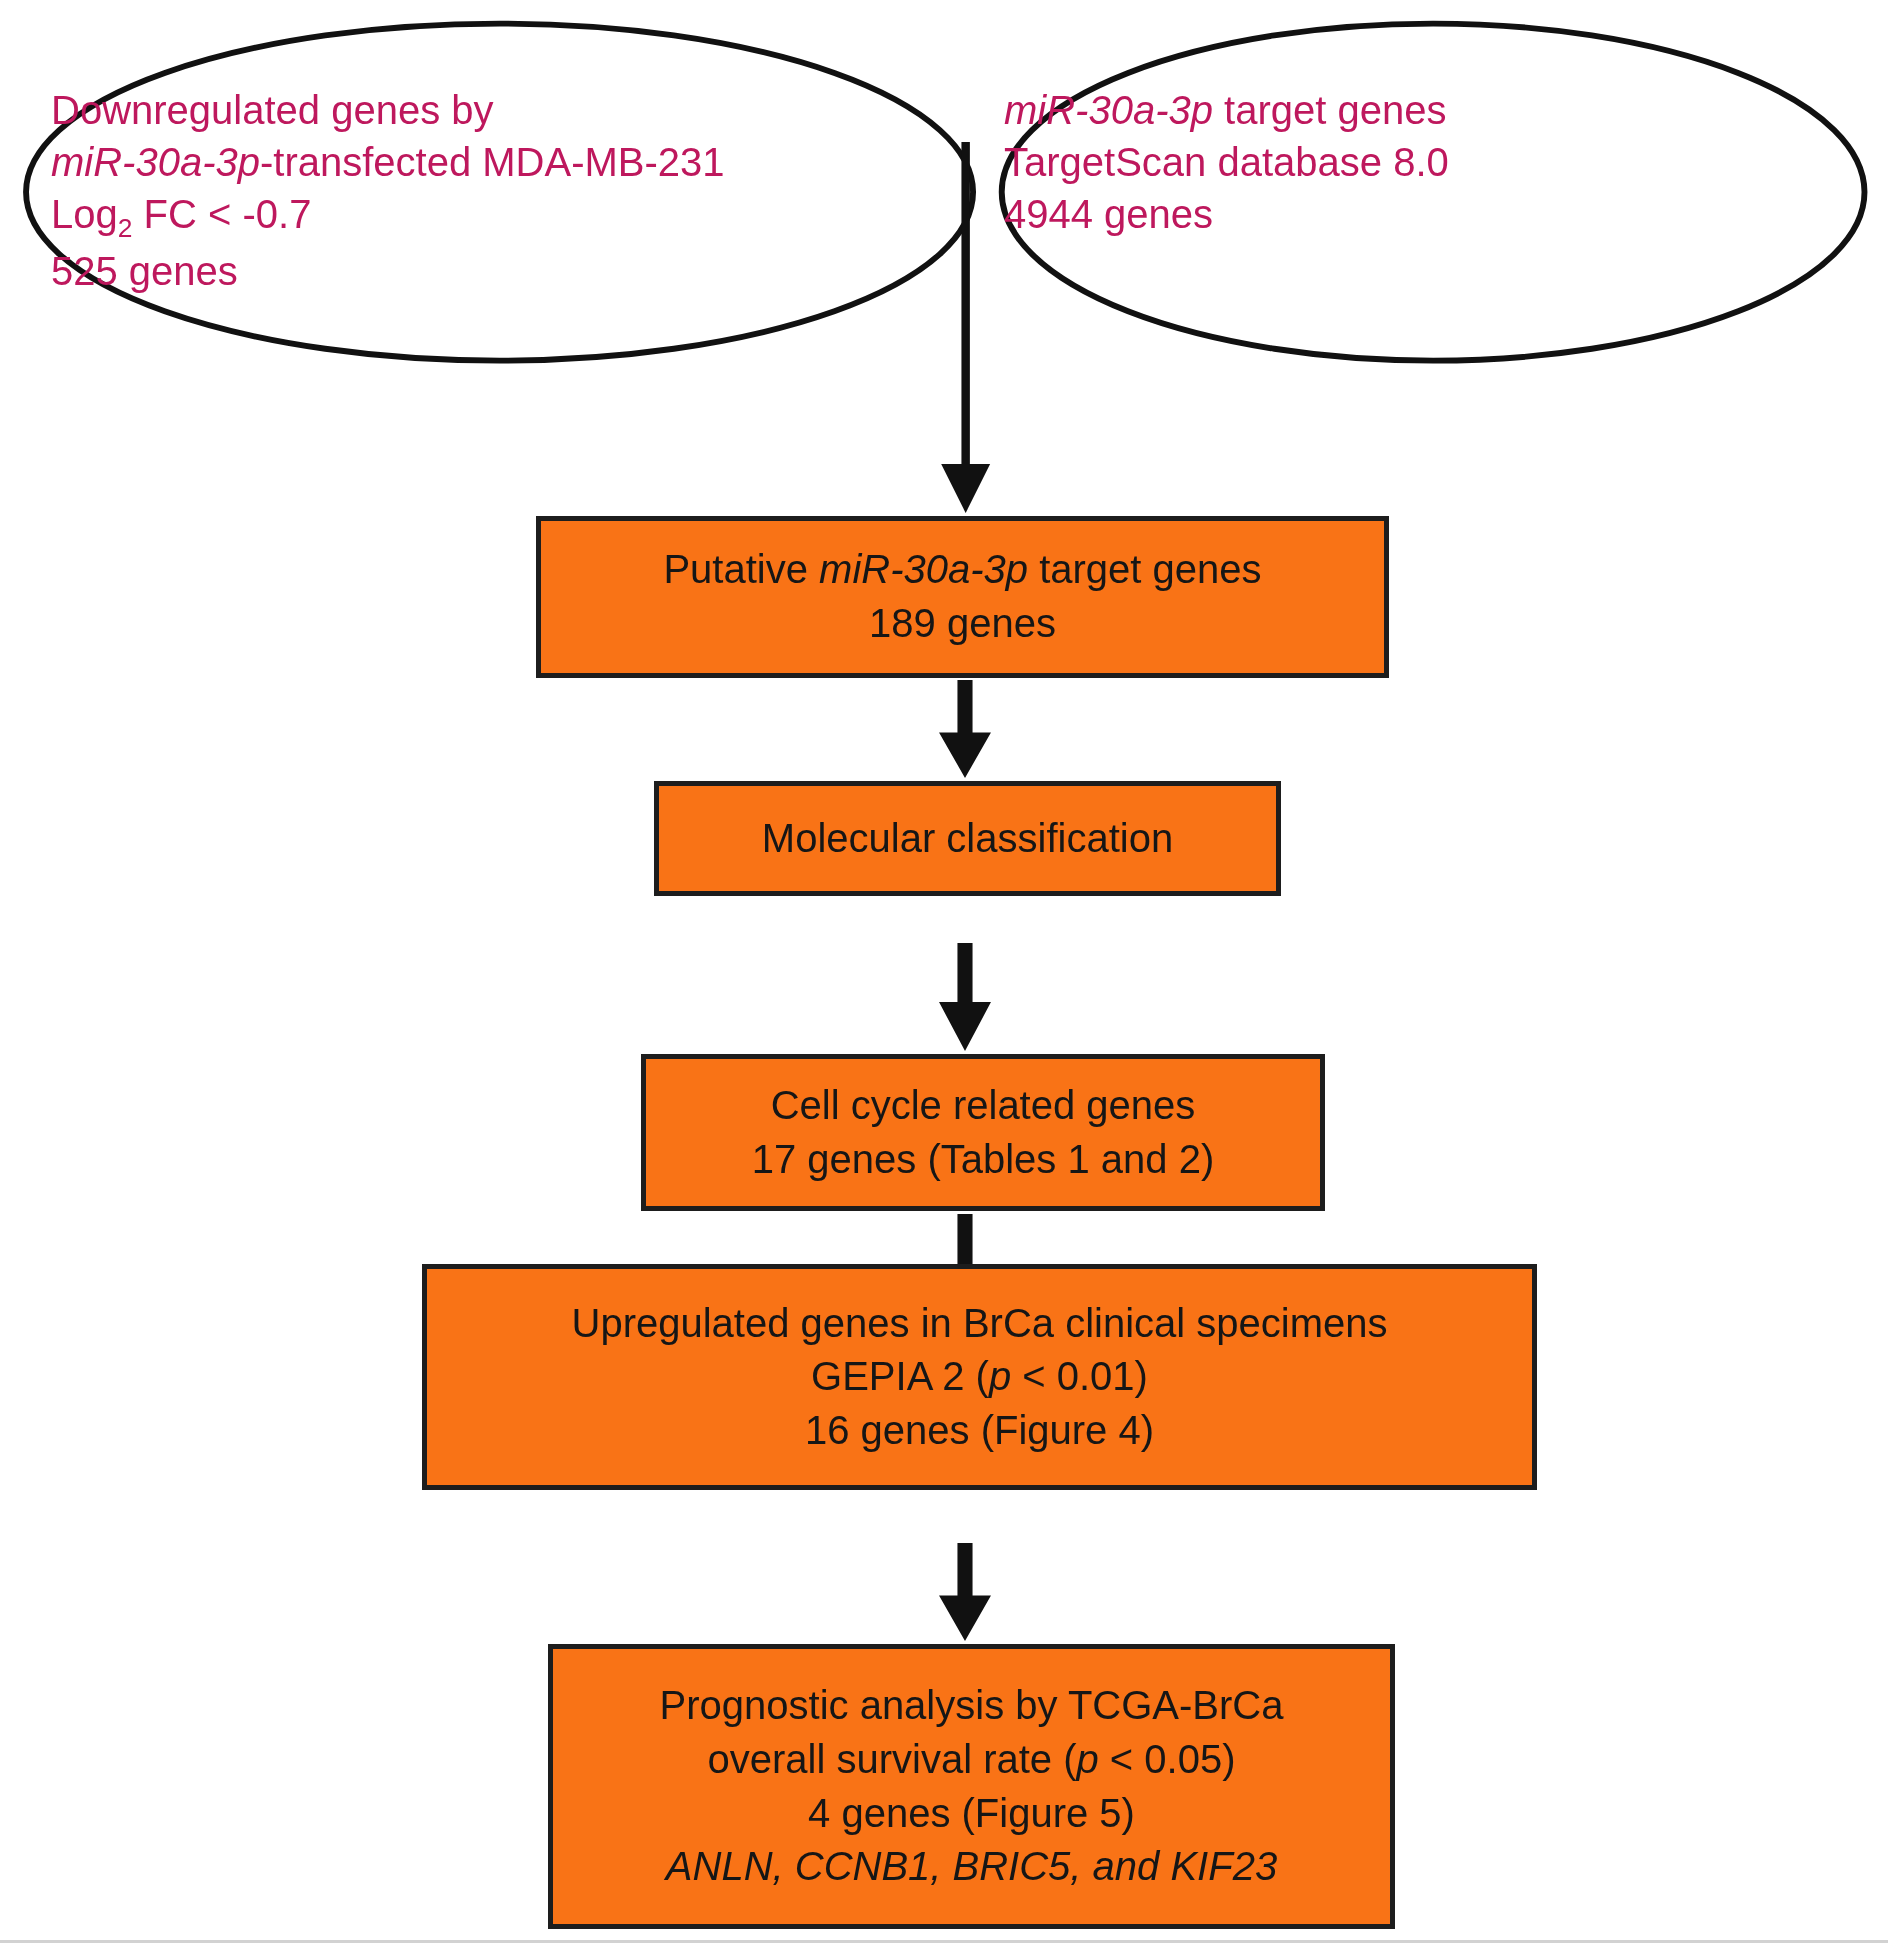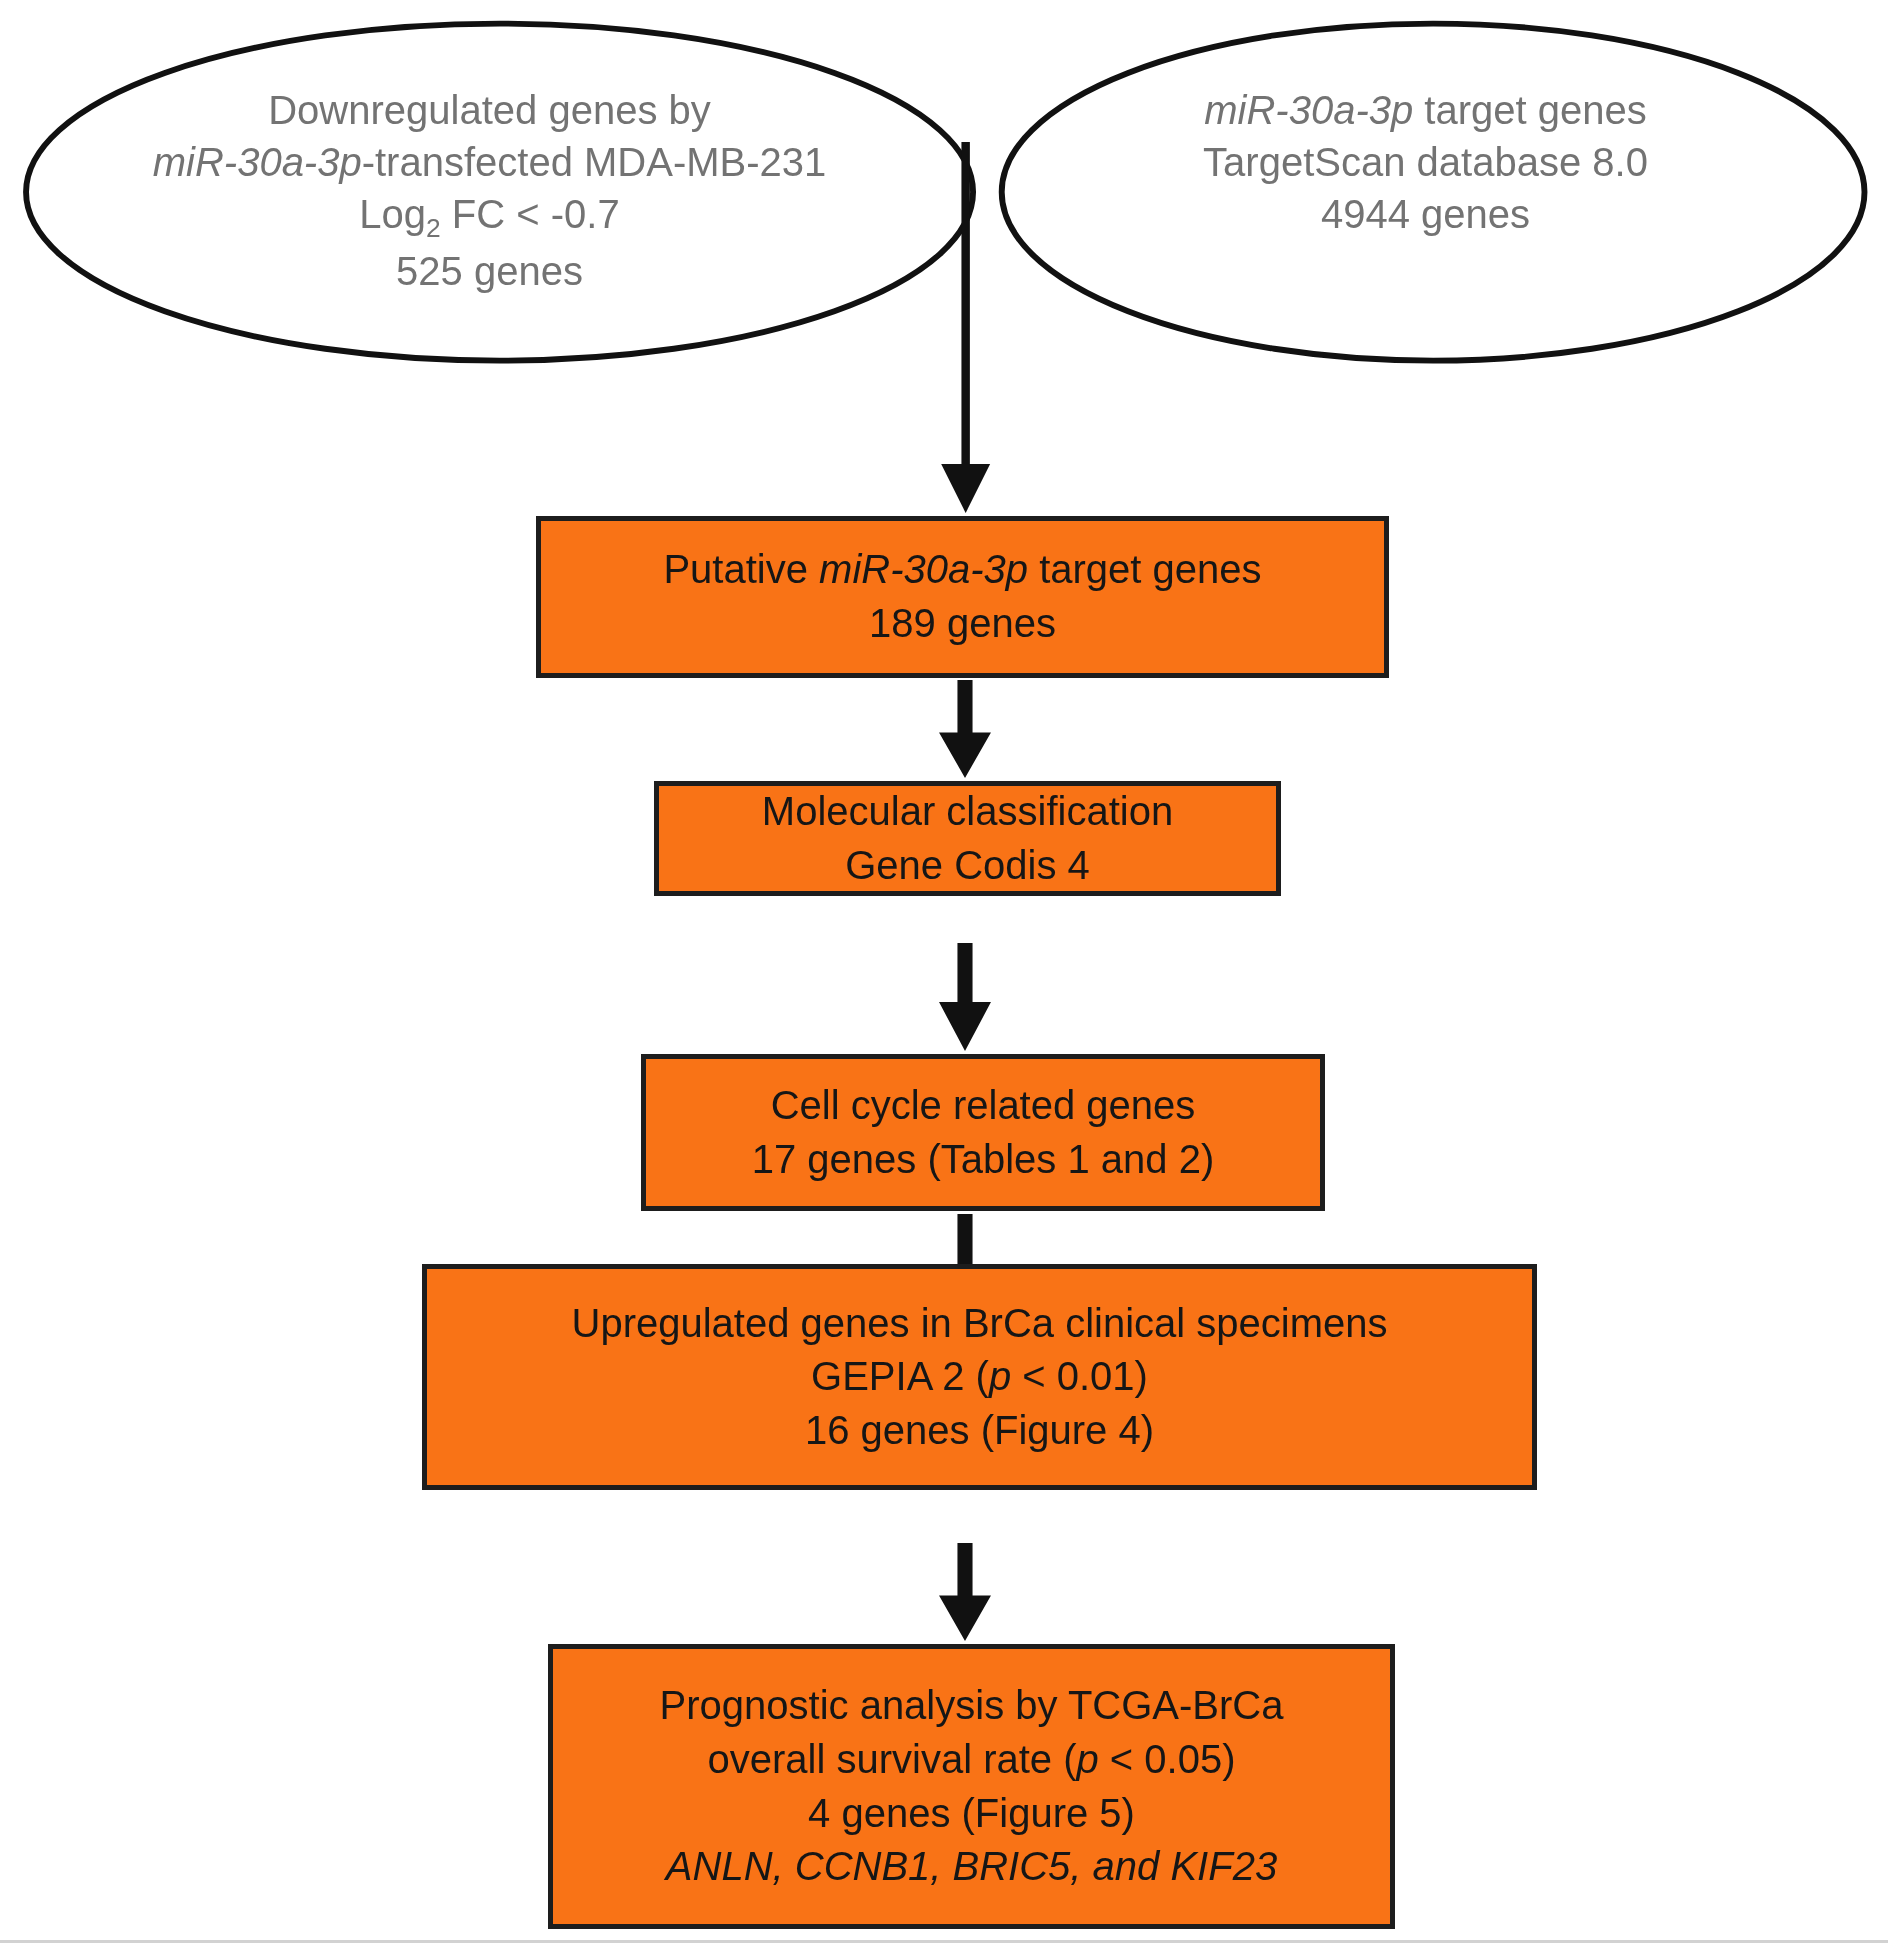--- a/index.html
+++ b/index.html
@@ -24,24 +24,24 @@
     position: absolute;
     left: 0;
     top: 0;
     width: 1888px;
     height: 396px;
   }
   .venn-svg { display: block; }
 
   .ellipse-text {
     position: absolute;
-    text-align: center;
+    text-align: left;
     line-height: 1.30;
     font-size: 40px;
-    color: #737373;
+    color: #be185d;
     white-space: nowrap;
   }
   .ellipse-text .it { font-style: italic; }
   #ellipse-left-text {
     left: 51px;
     top: 84px;
     width: 877px;
   }
   #ellipse-right-text {
     left: 1004px;
@@ -147,21 +147,20 @@
 
   <div class="arrow-thick" id="arrow-1">
     <svg width="62" height="98" viewBox="0 0 74 116" preserveAspectRatio="none">
       <polygon points="28,0 46,0 46,62 68,62 37,116 6,62 28,62" fill="#111111"></polygon>
     </svg>
   </div>
 
   <div class="pbox" id="box-molecular">
     <div class="pbox-text">
       <div>Molecular classification</div>
-      <div>Gene Codis 4</div>
     </div>
   </div>
 
   <div class="arrow-thick" id="arrow-2">
     <svg width="62" height="108" viewBox="0 0 74 128" preserveAspectRatio="none">
       <polygon points="28,0 46,0 46,70 68,70 37,128 6,70 28,70" fill="#111111"></polygon>
     </svg>
   </div>
 
   <div class="pbox" id="box-cellcycle">

